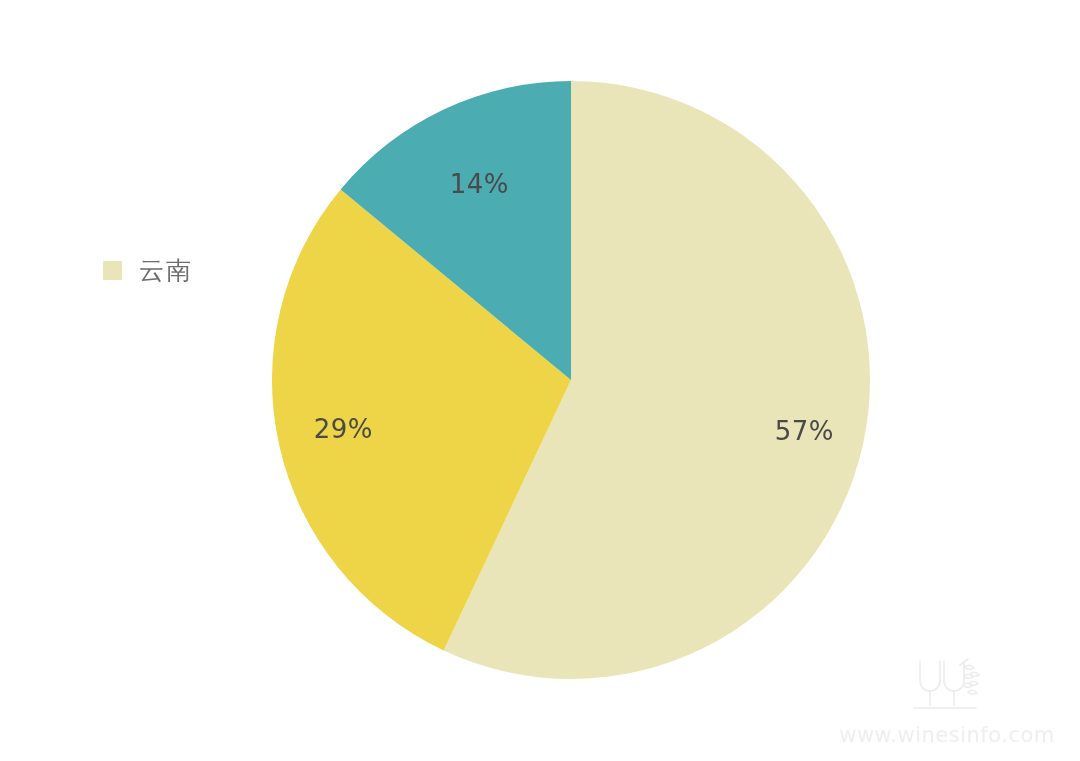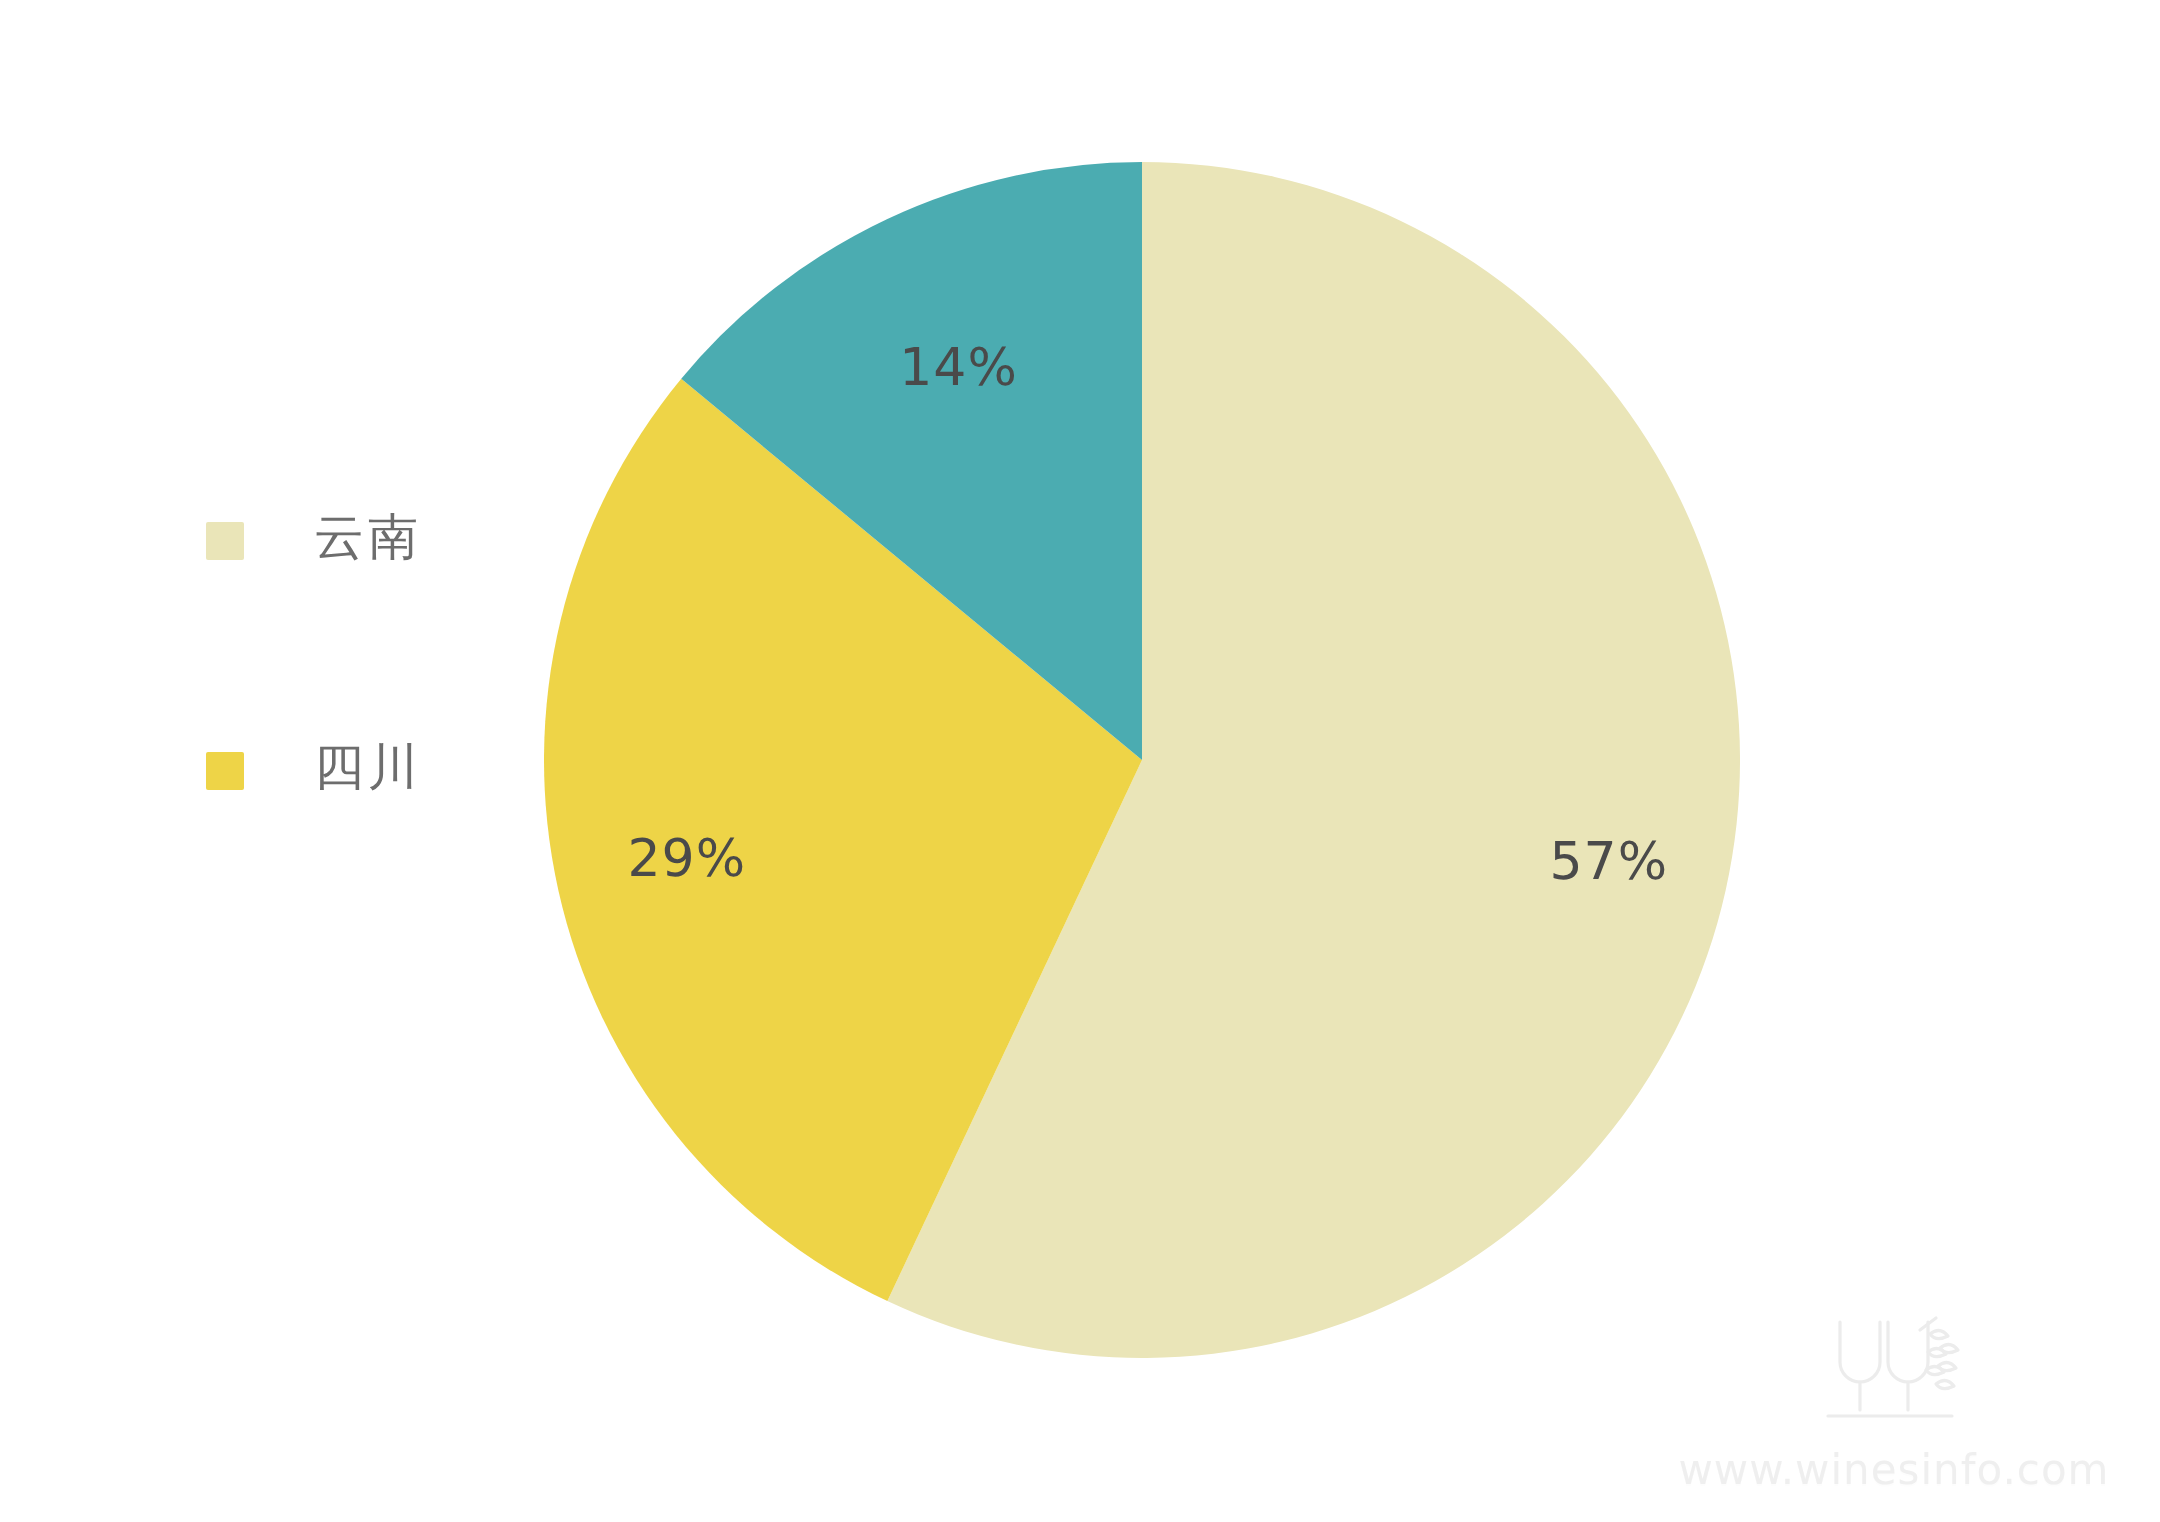--- a/index.html
+++ b/index.html
@@ -39,26 +39,26 @@
   }
   .legend-item:last-child { margin-bottom: 0; }
 
   .legend-swatch {
     width: 19px;
     height: 19px;
     flex: 0 0 19px;
     border-radius: 1px;
   }
   .legend-label {
-    margin-left: 35px;
+    margin-left: 17px;
     font-size: 25px;
     line-height: 1;
     color: #6d6d6d;
     letter-spacing: 2px;
-    font-family: Liberation Mono, monospace;
+    font-family: Liberation Sans, sans-serif;
     font-weight: 400;
     white-space: nowrap;
   }
 
   
   .pie-wrap {
     position: absolute;
     left: 0; top: 0;
     width: 1080px;
     height: 761px;
@@ -101,24 +101,20 @@
 
 <div id="chart-root">
 
   <div class="legend">
 
     <div class="legend-item">
       <span class="legend-swatch" style="background: rgb(234, 229, 184);"></span>
       <span class="legend-label">云南</span>
     </div>
 
-    <div class="legend-item">
-      <span class="legend-swatch" style="background: rgb(238, 212, 71);"></span>
-      <span class="legend-label">四川</span>
-    </div>
 
 
   </div>
 
   <div class="pie-wrap">
     <svg width="1080" height="761" viewBox="0 0 1080 761">
       <g id="pie-slices">
           <path d="M 571 380 L 571.00 81.00 A 299 299 0 1 1 443.69 650.54 Z" fill="#EAE5B8"></path>
           <path d="M 571 380 L 443.69 650.54 A 299 299 0 0 1 340.62 189.41 Z" fill="#EED447"></path>
           <path d="M 571 380 L 340.62 189.41 A 299 299 0 0 1 571.00 81.00 Z" fill="#4BACB1"></path>

